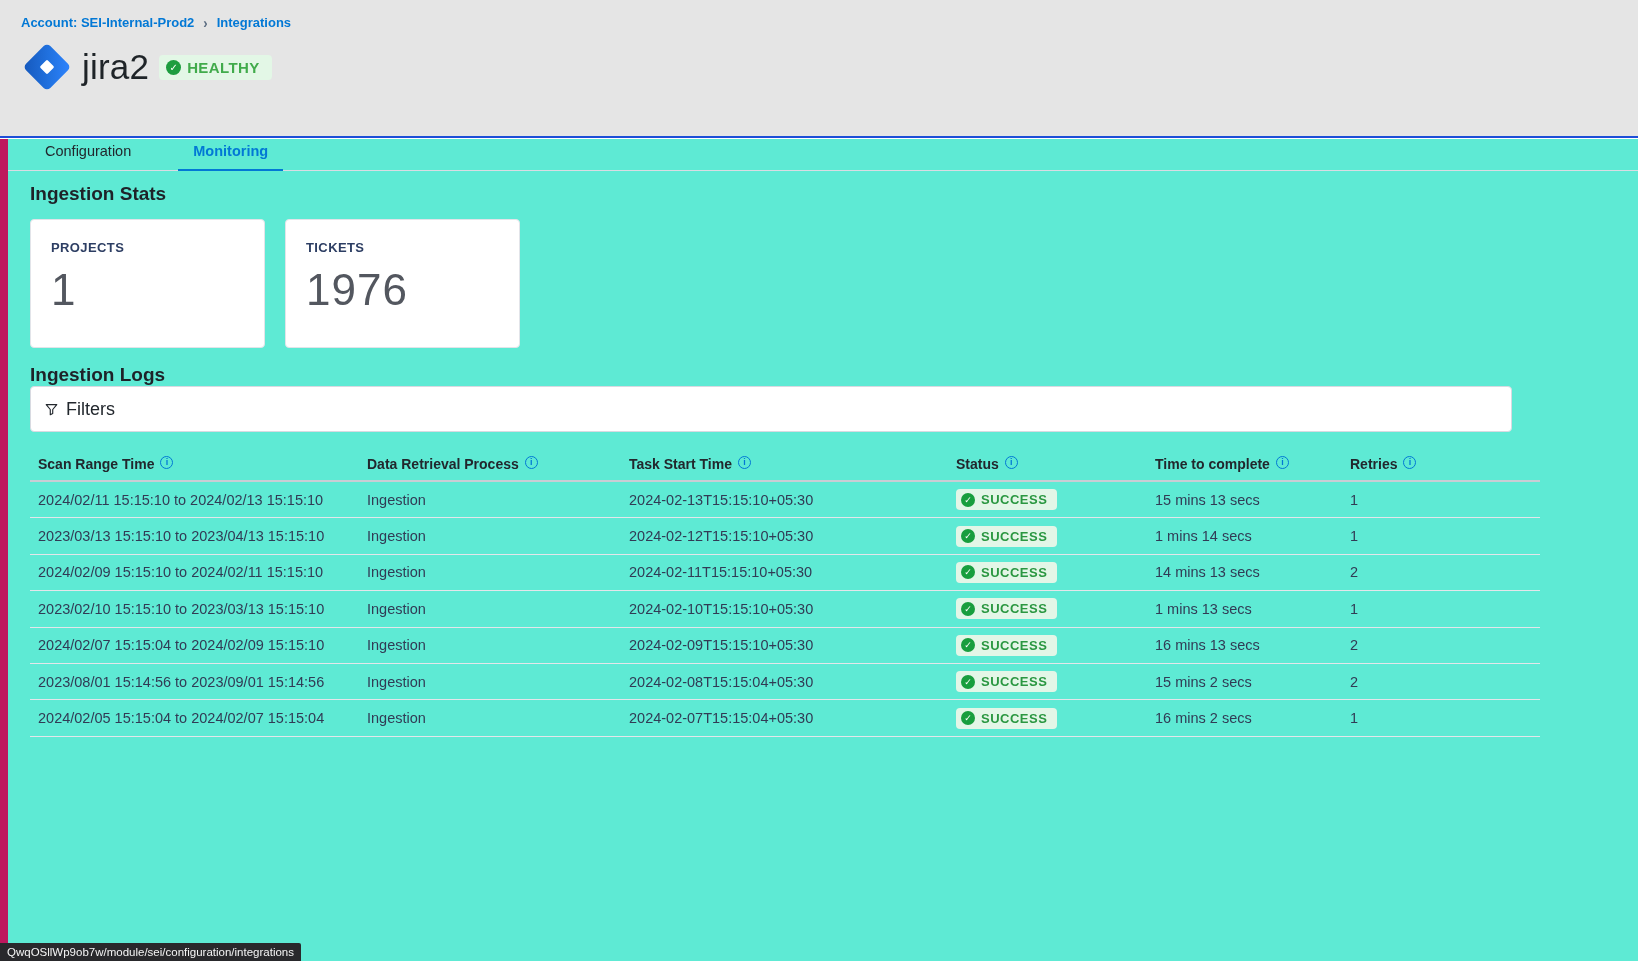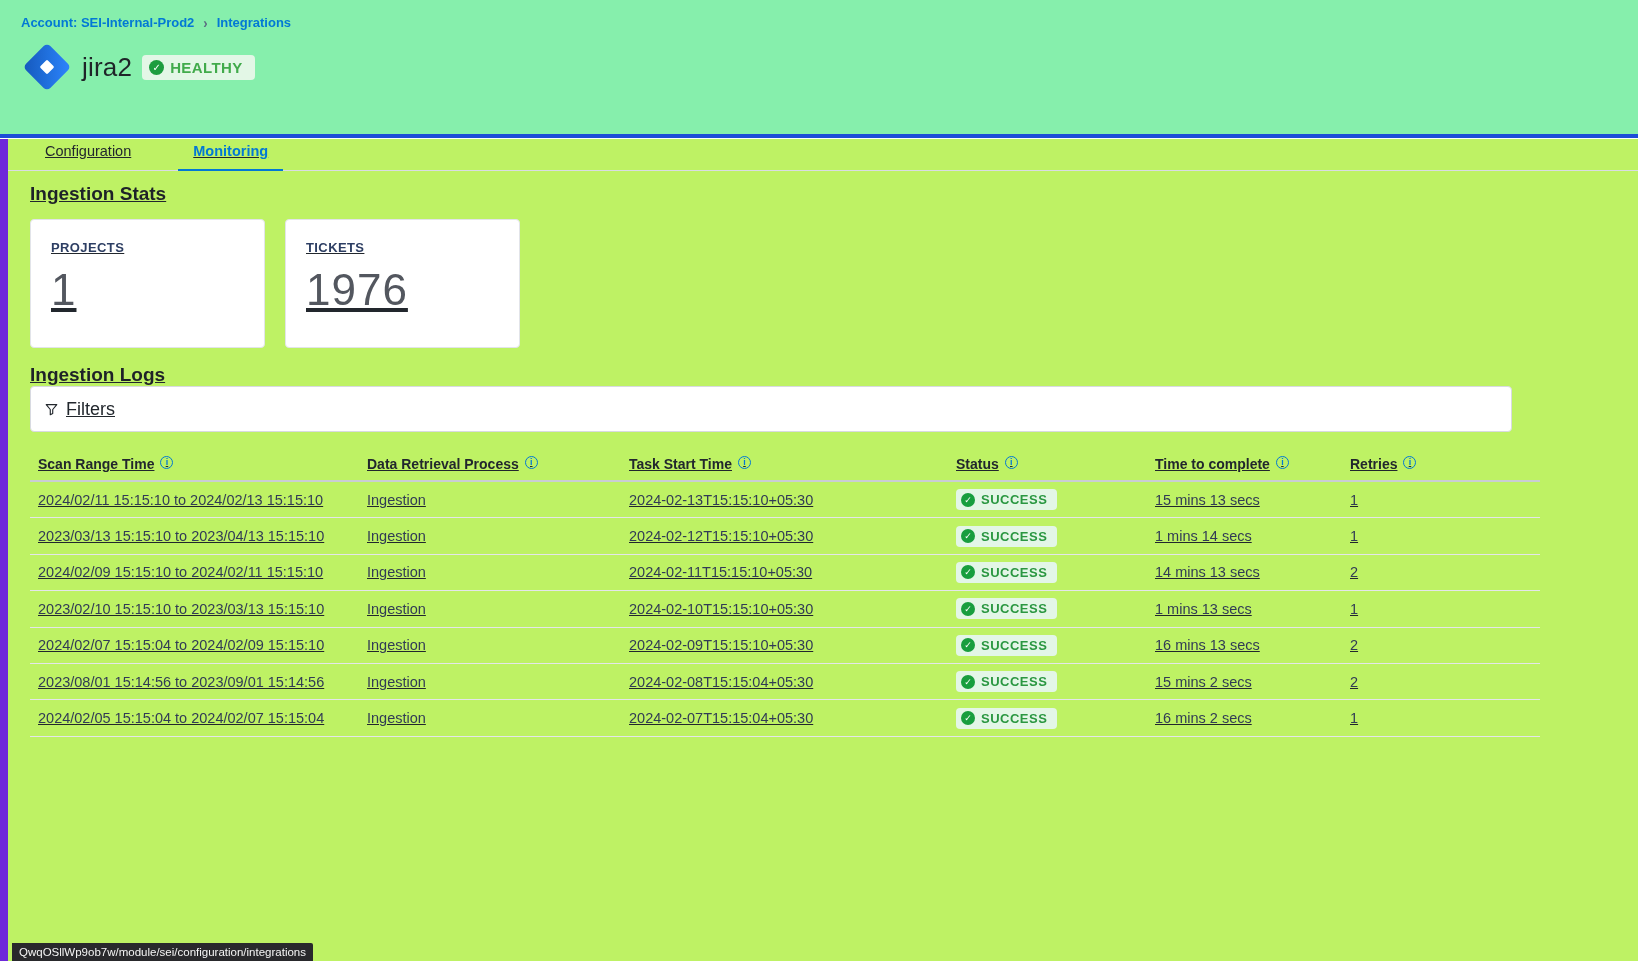--- a/index.html
+++ b/index.html
@@ -1,34 +1,34 @@
 <!DOCTYPE html>
 <html><head>
 <meta charset="utf-8">
 <style>
   * { margin:0; padding:0; box-sizing:border-box; }
   html,body { width:1638px; height:961px; overflow:hidden; background:#ffffff;
     font-family:"Liberation Sans","DejaVu Sans",sans-serif; color:#22272d; }
 
   
-  .topbar { position:absolute; top:0; left:0; width:1638px; height:138px; background:#86efac; border-bottom:4px solid #1d4ed8; }
+  .topbar { position:absolute; top:0; left:0; width:1638px; height:138px; background:#e5e5e5; border-bottom:2px solid #1d4ed8; }
   .breadcrumb { padding:15px 0 0 21px; font-size:13px; font-weight:600; display:flex; align-items:center; gap:9px; }
   .breadcrumb a { color:#0278d5; text-decoration:none; cursor:pointer; }
   .crumb-sep { color:#5c6d82; font-size:13px; font-weight:700; transform:scaleY(1.15); }
   .title-row { display:flex; align-items:center; margin:11px 0 0 21px; }
   .jira-logo { width:52px; height:52px; flex:0 0 auto; }
-  .integration-title { font-size:26px; font-weight:500; color:#1f2428; margin-left:9px; letter-spacing:.2px; }
+  .integration-title { font-size:35px; font-weight:500; color:#1f2428; margin-left:9px; letter-spacing:.2px; }
   .health-badge { display:inline-flex; align-items:center; gap:6px; background:#e3f7e6; border-radius:4px;
     padding:4px 12px 4px 7px; margin-left:10px; }
   .health-badge .check-circle { width:15px; height:15px; border-radius:50%; background:#1d9d3f; color:#fff;
     font-size:10px; line-height:15px; text-align:center; font-weight:700; }
   .health-badge .health-text { font-size:15px; font-weight:700; color:#41ab4b; letter-spacing:.4px; }
 
   
-  .page-body { position:absolute; top:139px; left:0; right:0; bottom:0; background:#bef264; border-left:8px solid #6d28d9;text-decoration:underline; }
+  .page-body { position:absolute; top:139px; left:0; right:0; bottom:0; background:#5eead4; border-left:8px solid #be185d; }
 
   
   .tabs { display:flex; padding-left:22px; border-bottom:1px solid #d9dce3; height:32px; align-items:flex-end; }
   .tab { font-size:14.5px; padding:6px 15px 10px; cursor:pointer; color:#22272d; font-weight:500; margin-right:32px;
     border-bottom:2px solid transparent; margin-bottom:-1px; }
   .tab.active { color:#0278d5; font-weight:700; border-bottom-color:#0278d5; }
 
   .section { padding:0 98px 0 22px; }
   .h2 { font-size:19px; font-weight:700; color:#1e2228; }
   .stats-heading { margin-top:12px; }
@@ -55,21 +55,21 @@
     flex:0 0 auto; font-style:normal; }
   .tbody .tr-grid { height:36.4px; border-bottom:1px solid #e4e6ea; background:transparent; }
   .td { font-size:14.5px; color:#313b55; }
   .status-badge { display:inline-flex; align-items:center; gap:6px; background:#e3f6e7; border-radius:4px;
     padding:3px 10px 3px 5px; width:max-content; }
   .status-badge .check-circle { width:14px; height:14px; border-radius:50%; background:#189e3e; color:#fff;
     font-size:9px; line-height:14px; text-align:center; font-weight:700; }
   .status-badge .status-text { font-size:13px; font-weight:700; color:#2a9741; letter-spacing:.5px; }
 
   
-  .status-bar { position:absolute; left:12px; bottom:0; background:#29292c; color:#f5f5f5; font-size:11.5px;
+  .status-bar { position:absolute; left:0; bottom:0; background:#29292c; color:#f5f5f5; font-size:11.5px;
     padding:3px 7px; border-top-right-radius:2px; white-space:nowrap; }
 </style>
 </head>
 <body>
 
 <div class="topbar">
   <div class="breadcrumb">
     <a>Account: SEI-Internal-Prod2</a>
     <span class="crumb-sep">›</span>
     <a>Integrations</a>

